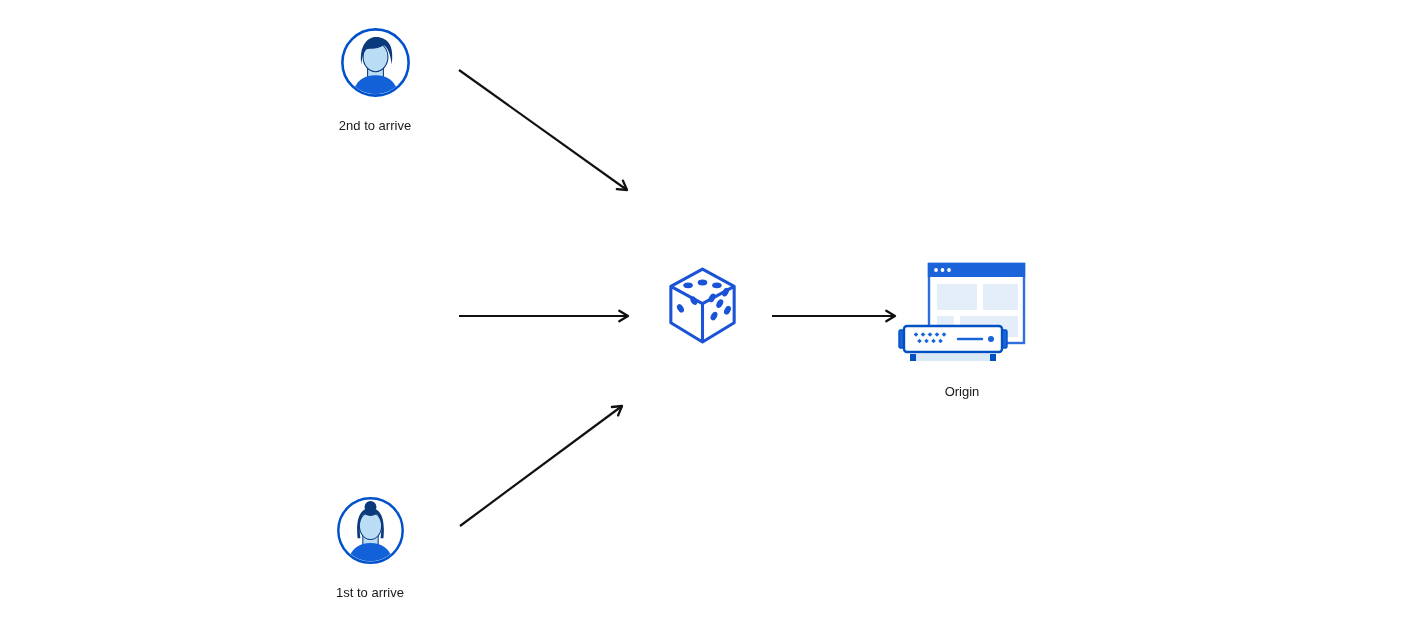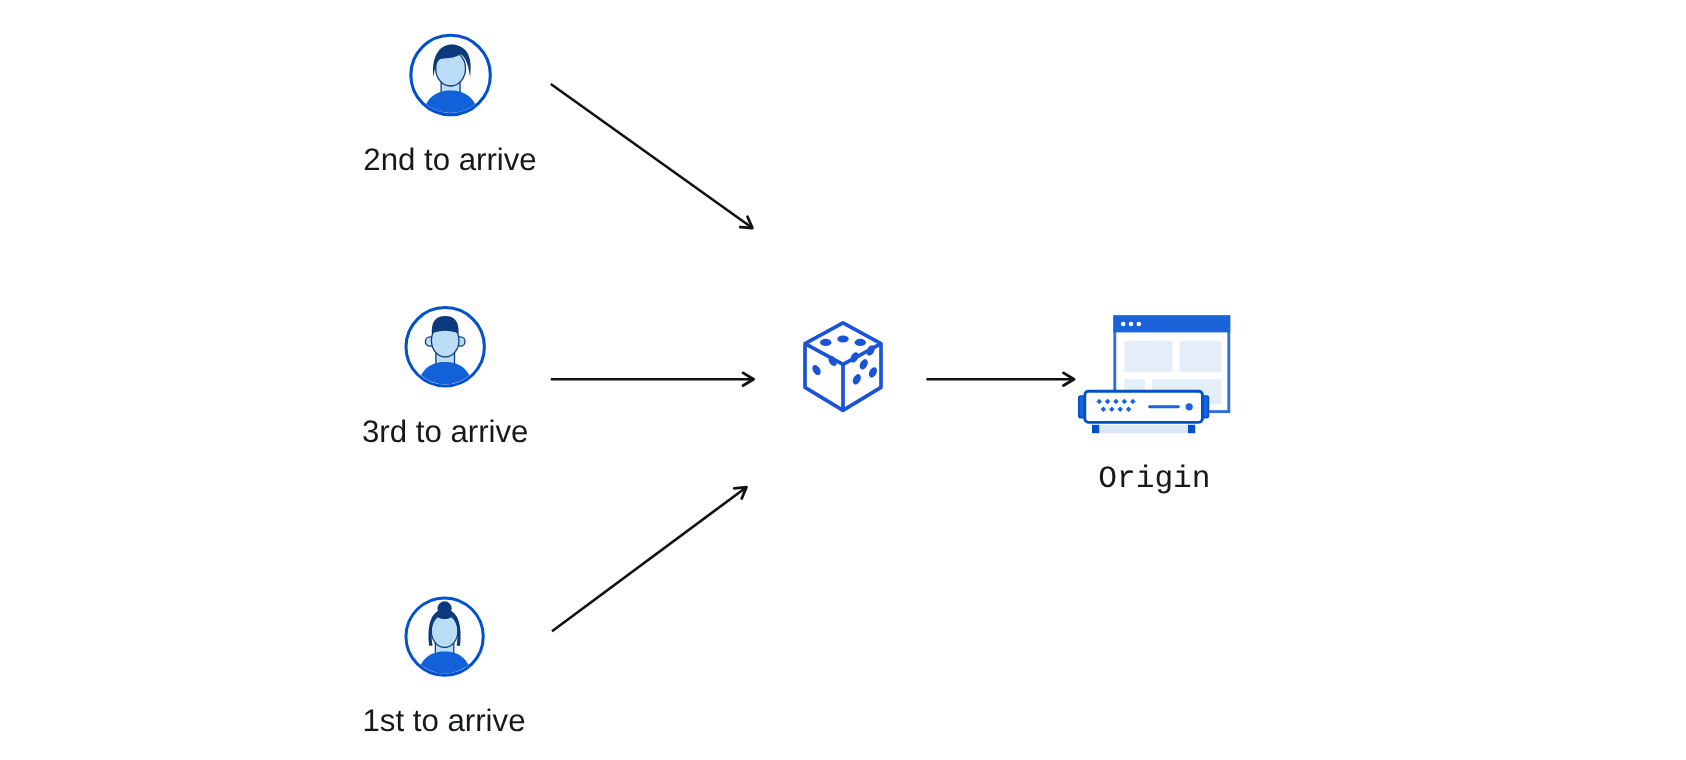--- a/index.html
+++ b/index.html
@@ -7,26 +7,26 @@
     position:relative;
     width:1405px;height:633px;
     background:#ffffff;
     font-family:"Liberation Sans", sans-serif;
     overflow:hidden;
   }
   .arrows{position:absolute;left:0;top:0;width:1405px;height:633px;}
   .node{position:absolute;display:flex;flex-direction:column;align-items:center;}
   .node .label{
     margin-top:20px;
-    font-size:26px;
+    font-size:13px;
     color:#17181a;
     white-space:nowrap;
     text-align:left;
   }
-  .origin-label{margin-top:14px;font-family:Liberation Mono, monospace;}
+  .origin-label{margin-top:14px;}
 </style>
 </head>
 <body>
 
 <div class="canvas">
 
   <svg class="arrows" viewBox="0 0 1405 633">
     <defs>
       <marker id="ah" viewBox="0 0 12 12" refX="10" refY="6" markerWidth="14" markerHeight="14" markerUnits="userSpaceOnUse" orient="auto">
         <path d="M2.5 1.5 L10 6 L2.5 10.5" fill="none" stroke="#111111" stroke-width="2" stroke-linecap="round" stroke-linejoin="round"></path>
@@ -47,37 +47,20 @@
       <g clip-path="url(#clip-a)">
         <path d="M28 40 L28 56 L44 56 L44 40 Z" fill="#badcf5" stroke="#0a3a7c" stroke-width="1.1"></path>
         <path d="M12 74 C13 56 23 49 36 49 C49 49 59 56 60 74 Z" fill="#1261d8"></path>
         <ellipse cx="36" cy="30.5" rx="12.6" ry="14.8" fill="#badcf5" stroke="#0a3a7c" stroke-width="1.1"></ellipse>
         <path d="M21.5 38 C19 15 31 8.5 40 10.5 C51 13 54.5 22 52.5 38 C51 27 48.5 21 44.5 18.5 C35 24 28.5 20.5 26 23.5 C23.5 26.5 22.5 31 21.5 38 Z" fill="#0a3a7c"></path>
       </g>
     </svg>
     <div class="label">2nd to arrive</div>
   </div>
 
-  <div class="node" style="left:296px;top:254px;width:150px;">
-    <svg viewBox="0 0 72 72" width="70" height="70">
-      <circle cx="36" cy="36" r="33.6" fill="#ffffff" stroke="#0052cc" stroke-width="2.6"></circle>
-      <clipPath id="clip-b">
-          <circle cx="36" cy="36" r="32.2"></circle>
-        </clipPath>
-      <g clip-path="url(#clip-b)">
-        <path d="M28 40 L28 56 L44 56 L44 40 Z" fill="#badcf5" stroke="#0a3a7c" stroke-width="1.1"></path>
-        <path d="M12 74 C13 56 23 49 36 49 C49 49 59 56 60 74 Z" fill="#1261d8"></path>
-        <circle cx="23" cy="31.5" r="4" fill="#badcf5" stroke="#0a3a7c" stroke-width="1.1"></circle>
-        <circle cx="49" cy="31.5" r="4" fill="#badcf5" stroke="#0a3a7c" stroke-width="1.1"></circle>
-        <ellipse cx="36" cy="30.5" rx="11.8" ry="14.2" fill="#badcf5" stroke="#0a3a7c" stroke-width="1.1"></ellipse>
-        <path d="M24.5 24.5 C24 13 29 9.5 36 9.5 C43 9.5 48 13 47.5 24.5 C40 21.5 32 21.5 24.5 24.5 Z" fill="#0a3a7c"></path>
-      </g>
-    </svg>
-    <div class="label">3rd to arrive</div>
-  </div>
 
   <div class="node" style="left:295px;top:496px;width:150px;">
     <svg viewBox="0 0 72 72" width="69" height="69">
       <circle cx="36" cy="36" r="33.6" fill="#ffffff" stroke="#0052cc" stroke-width="2.6"></circle>
       <clipPath id="clip-c">
           <circle cx="36" cy="36" r="32.2"></circle>
         </clipPath>
       <g clip-path="url(#clip-c)">
         <path d="M28 40 L28 56 L44 56 L44 40 Z" fill="#badcf5" stroke="#0a3a7c" stroke-width="1.1"></path>
         <path d="M12 74 C13 56 23 49 36 49 C49 49 59 56 60 74 Z" fill="#1261d8"></path>

